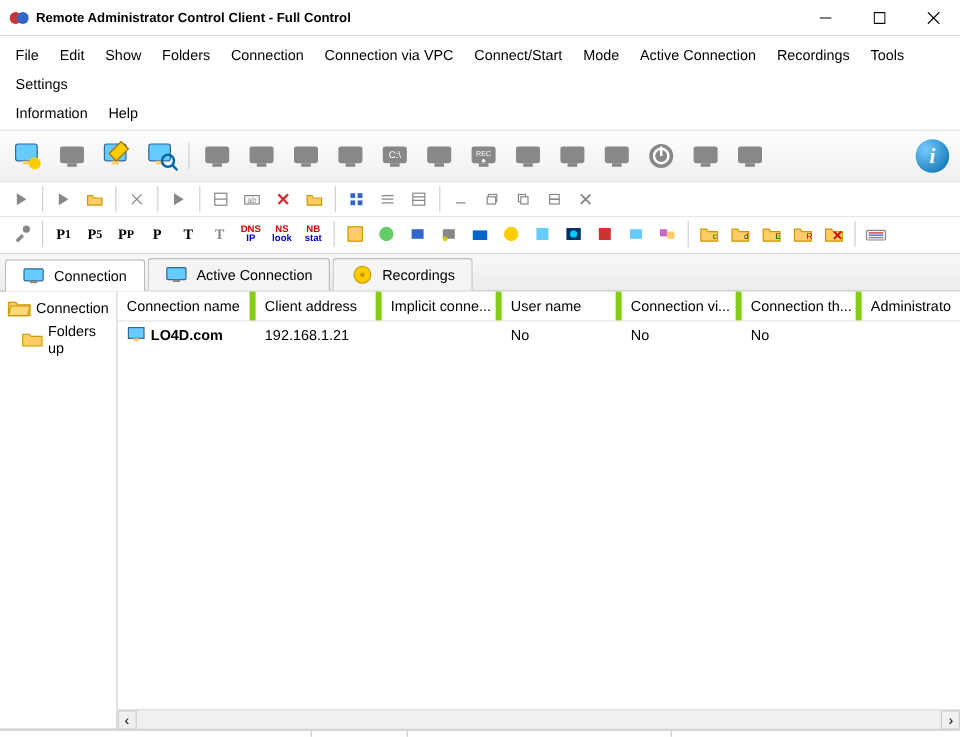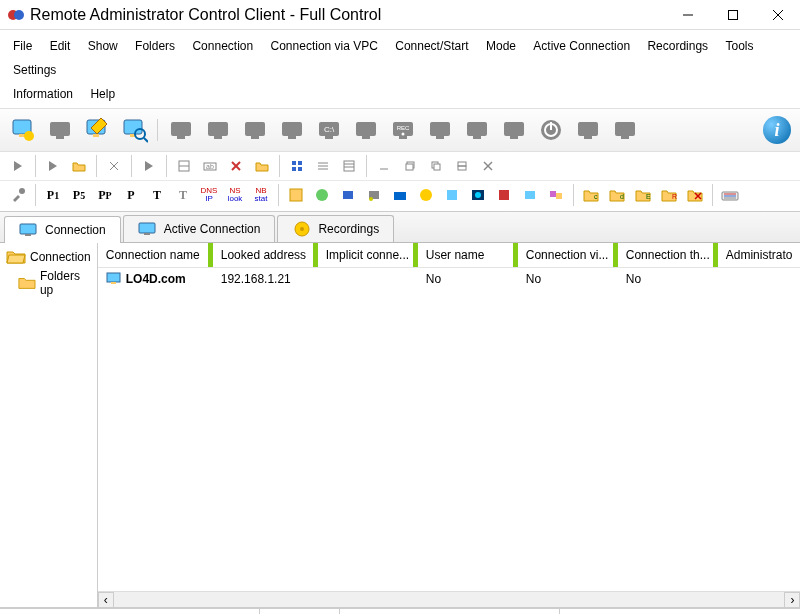--- a/index.html
+++ b/index.html
@@ -1,19 +1,19 @@
 <!DOCTYPE html>
 <html><head>
 <meta charset="utf-8">
 <style>
 * { box-sizing: border-box; margin: 0; padding: 0; }
 body { font-family: "Segoe UI", Tahoma, sans-serif; font-size: 12px; background: #fff; width: 800px; height: 614px; overflow: hidden; position: relative; }
 .titlebar { height: 30px; display: flex; align-items: center; padding: 0 0 0 8px; border-bottom: 1px solid #ddd; }
 .titlebar .app-icon { width: 16px; height: 16px; margin-right: 6px; }
-.titlebar .title { flex: 1; font-size: 16px; }
+.titlebar .title { flex: 1; font-size: 11px; font-weight: bold; }
 .titlebar .win-btn { width: 45px; height: 30px; display: flex; align-items: center; justify-content: center; }
 .menubar { padding: 4px 20px 2px 6px; line-height: 20px; }
 .menubar span { display: inline-block; padding: 2px 7px; cursor: default; }
 .toolbar { display: flex; align-items: center; padding: 2px 6px; border-bottom: 1px solid #e8e8e8; gap: 2px; flex-wrap: nowrap; }
 .toolbar .tb-btn { width: 24px; height: 24px; display: flex; align-items: center; justify-content: center; }
 .toolbar1 { border-top: 1px solid #e0e0e0; border-bottom: 1px solid #e0e0e0; background: linear-gradient(#fdfdfd,#f0f0f0); padding: 4px 6px; gap: 3px; }
 .toolbar1 .tb-btn { width: 34px; height: 34px; }
 .sep { width: 1px; height: 22px; background: #d0d0d0; margin: 0 3px; }
 .tabs { display: flex; background: linear-gradient(#f8f8f8,#ececec); border-bottom: 1px solid #bbb; padding-left: 4px; }
 .tab { display: flex; align-items: center; gap: 6px; padding: 5px 14px; border: 1px solid #bbb; border-bottom: none; margin-right: 2px; margin-top: 3px; background: #f4f4f4; border-radius: 3px 3px 0 0; }
@@ -29,21 +29,21 @@
 .grid-row { display: flex; }
 .grid-row .cell { padding: 4px 8px; white-space: nowrap; overflow: hidden; display: flex; align-items: center; gap: 4px; }
 .grid-body { flex: 1; overflow: hidden; }
 .hscroll { height: 16px; background: #f0f0f0; border-top: 1px solid #ddd; display: flex; }
 .hscroll .arrow { width: 16px; height: 16px; display: flex; align-items: center; justify-content: center; background: #f0f0f0; border: 1px solid #ccc; }
 .hscroll .track { flex: 1; }
 .statusbar { display: flex; height: 22px; border-top: 1px solid #ccc; }
 .statusbar .sb-cell { border-right: 1px solid #ccc; padding: 2px 8px; display: flex; align-items: center; }
 .mon-icon { fill: #888; }
 .txt-btn { font-family: "Times New Roman", serif; font-weight: bold; font-size: 12px; }
-.small-txt { font-size: 8px; line-height: 8px; font-weight: normal; color: #b00; text-align: center; }
+.small-txt { font-size: 8px; line-height: 8px; font-weight: bold; color: #b00; text-align: center; }
 .info-icon { width: 28px; height: 28px; border-radius: 50%; background: radial-gradient(circle at 30% 30%, #7cf, #06a); color: #fff; font-family: Georgia, serif; font-style: italic; font-weight: bold; display: flex; align-items: center; justify-content: center; font-size: 18px; }
 </style>
 </head>
 <body>
 
 <div class="titlebar">
   <svg class="app-icon" viewBox="0 0 16 16">
       <circle cx="5" cy="8" r="5" fill="#c33"></circle>
       <circle cx="11" cy="8" r="5" fill="#36c"></circle>
     </svg>
@@ -472,21 +472,21 @@
     <div class="tree-item" style="padding-left:16px">
       <svg class="folder-icon" viewBox="0 0 20 16">
           <path d="M1 3h6l2 2h10v9H1z" fill="#fc6" stroke="#c90"></path>
         </svg>
       <span>Folders up</span>
     </div>
   </div>
   <div class="grid">
     <div class="grid-header">
       <div class="col" style="width:115px">Connection name</div>
-      <div class="col" style="width:105px">Looked address</div>
+      <div class="col" style="width:105px">Client address</div>
       <div class="col" style="width:100px">Implicit conne...</div>
       <div class="col" style="width:100px">User name</div>
       <div class="col" style="width:100px">Connection vi...</div>
       <div class="col" style="width:100px">Connection th...</div>
       <div class="col" style="flex:1;border-right:none">Administrato</div>
     </div>
     <div class="grid-body">
       <div class="grid-row">
         <div class="cell" style="width:115px">
           <svg width="16" height="14" viewBox="0 0 16 14">

